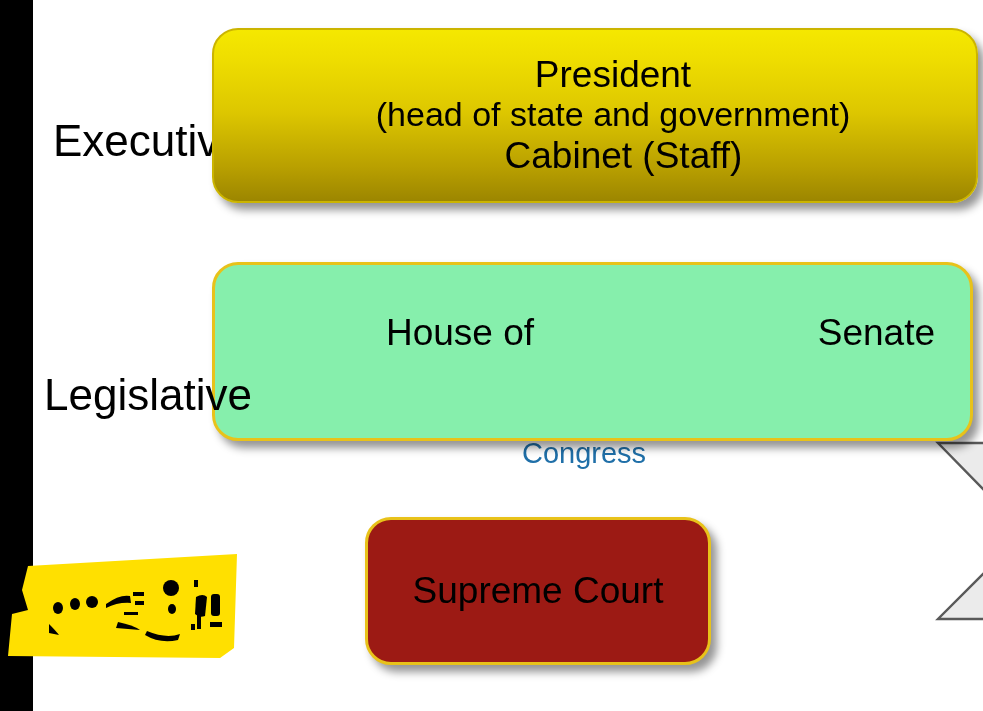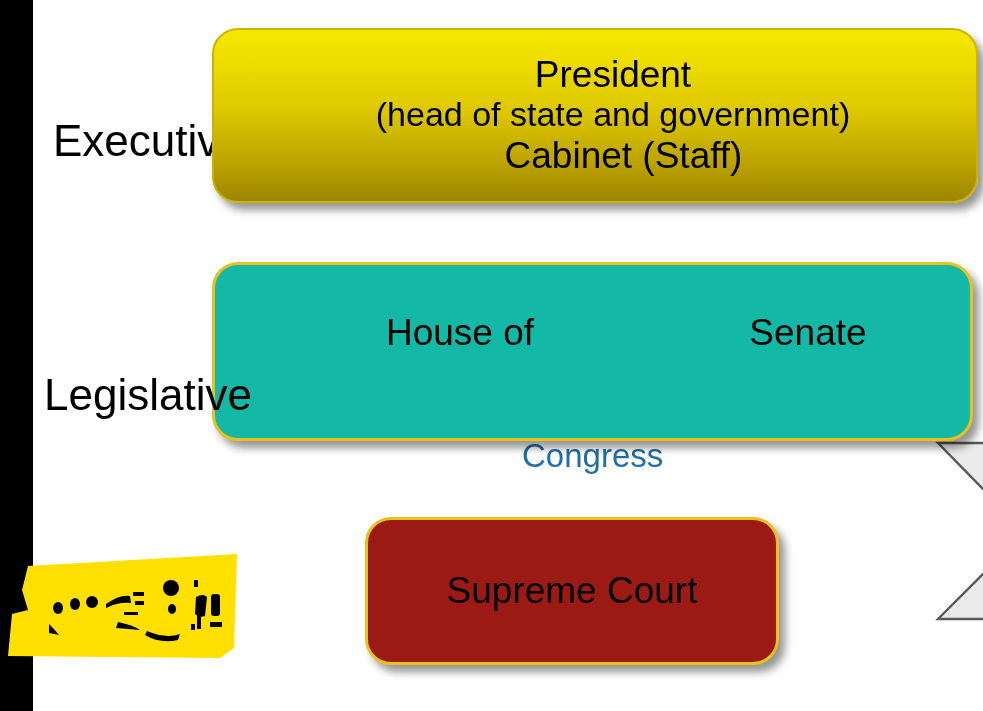--- a/index.html
+++ b/index.html
@@ -73,29 +73,29 @@
     border: 2px solid #cbb400;
     z-index: 3;
     padding-left: 36px;
   }
 
   #box-legislative {
     left: 212px;
     top: 262px;
     width: 761px;
     height: 179px;
-    background: #14b8a6;
+    background: #86efac;
     border: 3px solid #e8c21a;
     z-index: 4;
   }
 
   #box-judicial {
     left: 365px;
     top: 517px;
-    width: 414px;
+    width: 346px;
     height: 148px;
     background: #9c1a14;
     border: 3px solid #e8c21a;
     z-index: 3;
   }
 
   
   .exec-line-1 {
     font-size: 37px;
     color: #000000;
@@ -125,42 +125,42 @@
     left: 80px;
     top: 42px;
     width: 330px;
     text-align: center;
     font-size: 37px;
     color: #000000;
     line-height: 1.42;
   }
   .leg-senate {
     position: absolute;
-    left: 443px;
+    left: 420px;
     top: 42px;
     width: 300px;
-    text-align: center;
+    text-align: right;
     font-size: 37px;
     color: #000000;
     line-height: 1.42;
   }
 
   
   .jud-line {
     font-size: 37px;
     color: #000000;
     line-height: 1.36;
   }
 
   
   #congress-label {
     position: absolute;
     left: 522px;
     top: 437px;
-    font-size: 33px;
+    font-size: 29px;
     color: #1f6fa8;
     white-space: nowrap;
     z-index: 2;
   }
 
   
   #right-chevron {
     position: absolute;
     left: 905px;
     top: 440px;

